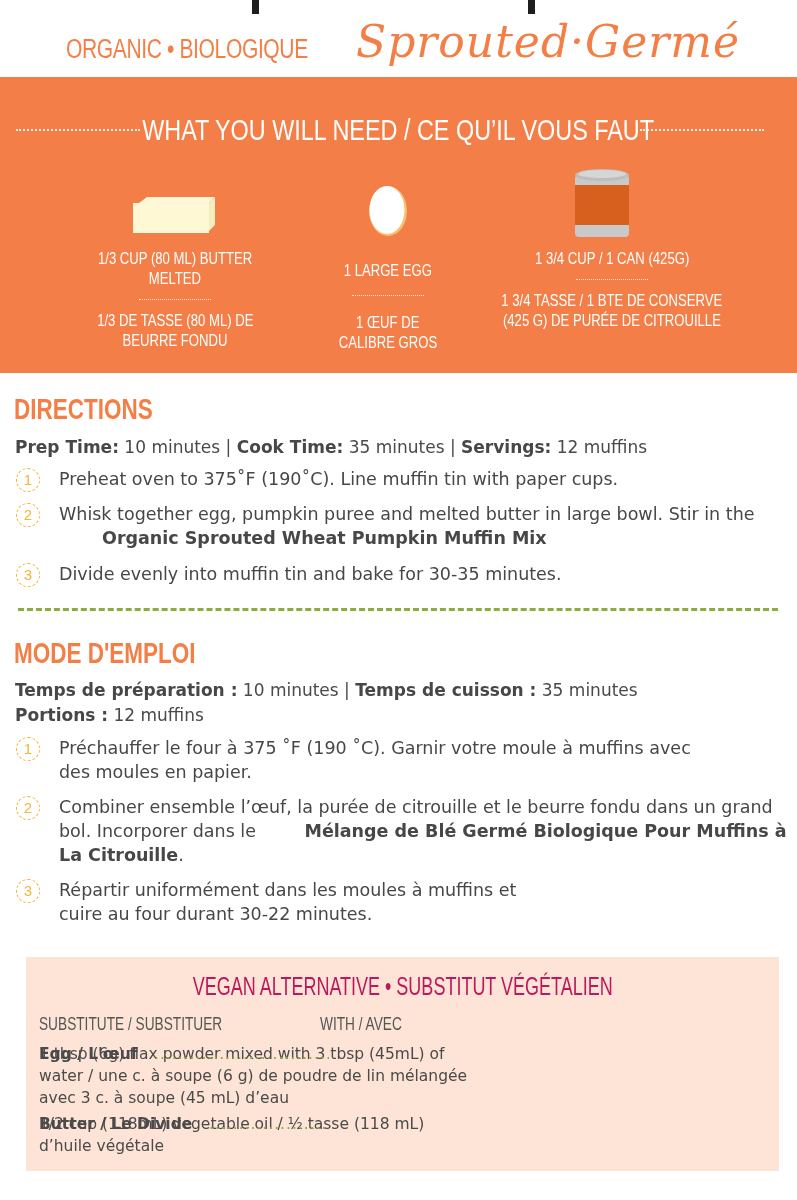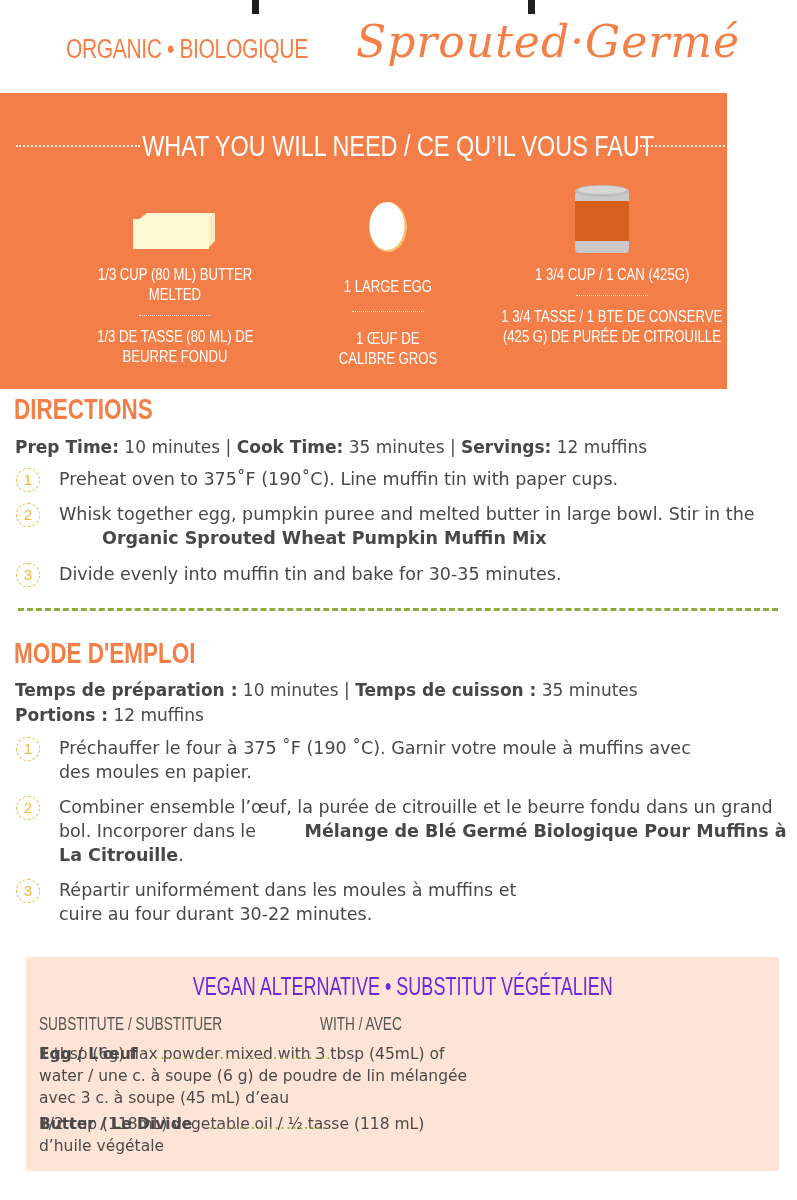--- a/index.html
+++ b/index.html
@@ -16,23 +16,22 @@
       color: #f37f47; transform: scaleX(0.78); transform-origin: left center;
       white-space: nowrap; font-weight: normal;
     }
     .brand .script {
       position: absolute; left: 356px; top: 6px;
       font-family: "DejaVu Serif", serif; font-style: italic; font-size: 44px;
       color: #f37f47; white-space: nowrap; letter-spacing: 1px;
     }
 
     .orange-panel {
-      position: absolute; top: 77px; left: 0; width: 727px; height: 296px;
+      position: absolute; top: 77px; left: 0; width: 797px; height: 296px;
       background: #f47e47;
-      margin-top: 16px;
     }
     .need-title {
       position: absolute; top: 36px; left: 0; width: 797px; text-align: center;
       color: #ffffff; font-family: "Liberation Sans", sans-serif; font-size: 30px;
       white-space: nowrap;
     }
     .need-title .inner { display: inline-block; transform: scaleX(0.78); transform-origin: center; }
     .dash-line {
       position: absolute; top: 52px; height: 2px; width: 124px;
       border-top: 2px dotted rgba(255,255,255,0.85);
@@ -70,21 +69,21 @@
       position: absolute; left: 18px; top: 608px; width: 760px; height: 3px;
       border-top: 3px dashed #8cac3e;
     }
 
     .vegan-box {
       position: absolute; left: 26px; top: 957px; width: 753px; height: 214px;
       background: #fde4d7;
     }
     .vegan-title {
       position: absolute; top: 15px; left: 0; width: 753px; text-align: center;
-      color: #6d28d9; font-family: "Liberation Sans", sans-serif; font-size: 25px; white-space: nowrap;
+      color: #be185d; font-family: "Liberation Sans", sans-serif; font-size: 25px; white-space: nowrap;
     }
     .vegan-title .inner { display: inline-block; transform: scaleX(0.72); transform-origin: center; }
     .col-head {
       position: absolute; top: 56px; color: #555555;
       font-family: "Liberation Sans", sans-serif; font-size: 19px; white-space: nowrap;
     }
     .col-head .inner { display: inline-block; transform: scaleX(0.72); transform-origin: left center; }
     .sub-row { position: absolute; left: 13px; width: 730px; font-size: 15.5px; line-height: 22px; color: #4a4a4a; }
     .sub-row .from { position: absolute; left: 0; top: 0; font-weight: bold; white-space: nowrap; }
     .sub-row .dots { position: absolute; top: 0; color: #8cac3e; white-space: nowrap; overflow: hidden; letter-spacing: 1px; }

